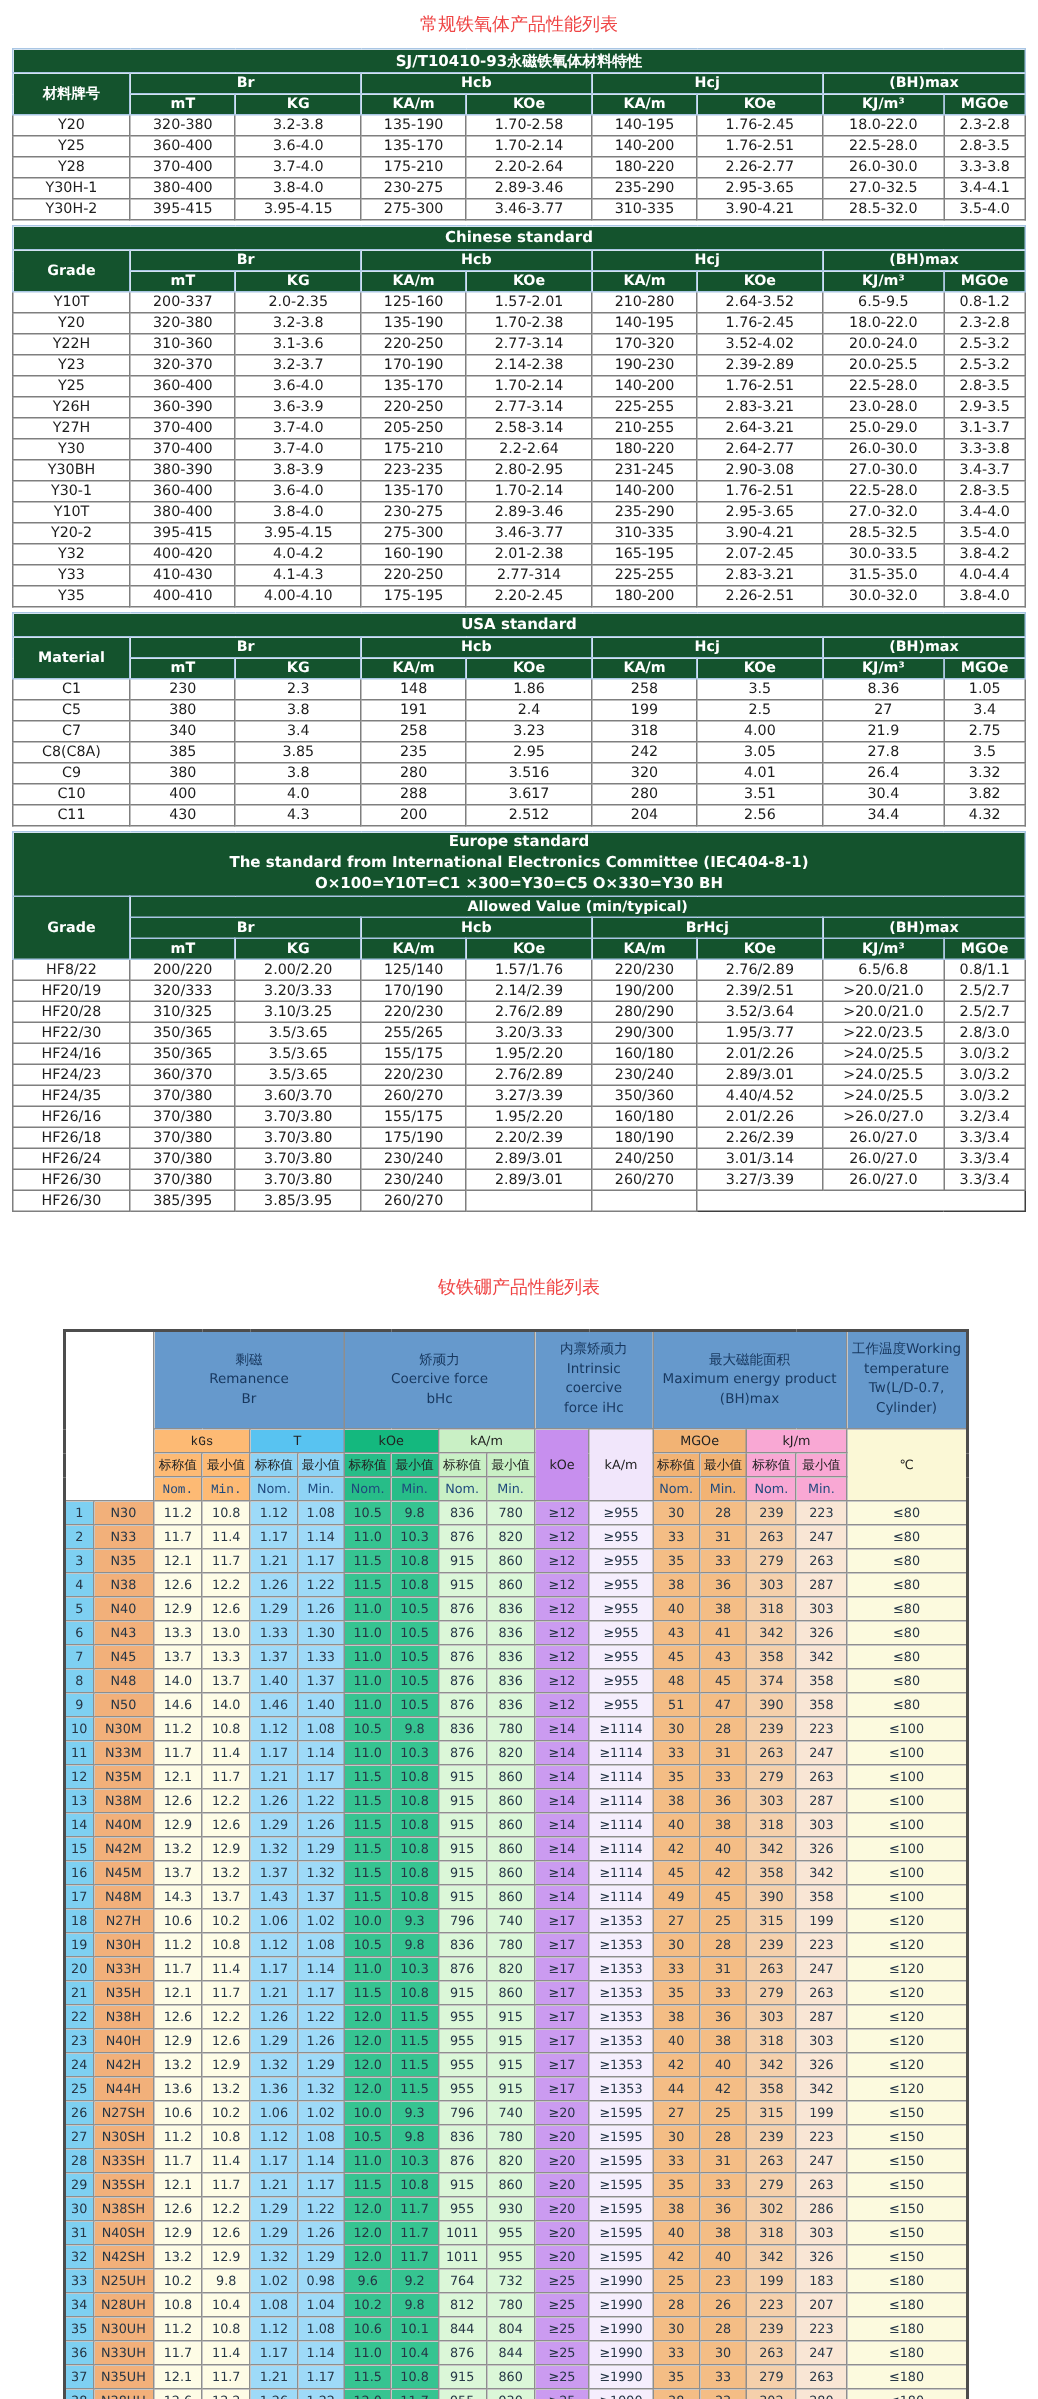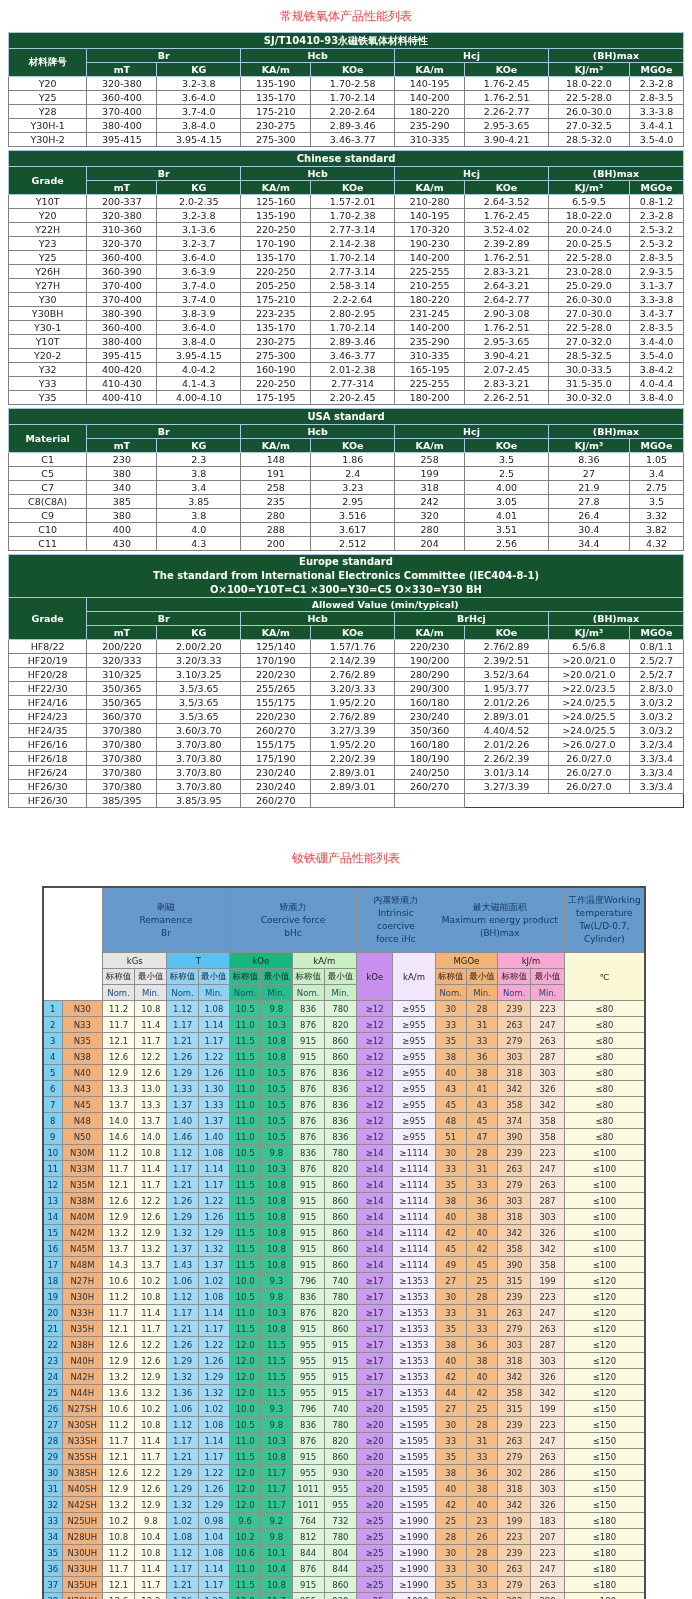--- a/index.html
+++ b/index.html
@@ -18,21 +18,21 @@
   
   .ndfeb{margin:0 0 0 42px;width:604px;font-size:8.5px;border:2px solid #4d4d4d;}
   .ndfeb th,.ndfeb td{border:1px solid #8e8e8e;padding:0;text-align:center;overflow:hidden;}
   .ndfeb td{height:15px;color:#253545;}
   .ndfeb th{font-weight:normal;color:#222;height:15px;}
   .ndfeb th.g{background:#6699cc;color:#17375e;white-space:pre-line;line-height:13px;height:64px;font-size:9px;}
   .ndfeb th.corner{background:#fff;border-right:1px solid #8e8e8e;}
   .ndfeb .en{color:#1f497d;}
   .c-num{background:#7ed0f2;}
   .c-grade{background:#f2b07a;}
-  .c-kgs-h{background:#e5e5e5;}
+  .c-kgs-h{background:#fdba74;font-family:Liberation Mono, monospace;}
   .c-kgs{background:#fefce6;}
   .c-t-h{background:#58c3f1;}
   .c-t-s{background:#8ed3f5;}
   .c-t{background:#9edaf8;}
   .c-koe-h{background:#14b87e;}
   .c-koe-s{background:#27bd88;}
   .c-koe{background:#36c491;}
   .c-kam-h{background:#c9f0c5;}
   .c-kam{background:#dbf7d8;}
   .c-ihck-h{background:#c78fee;}

